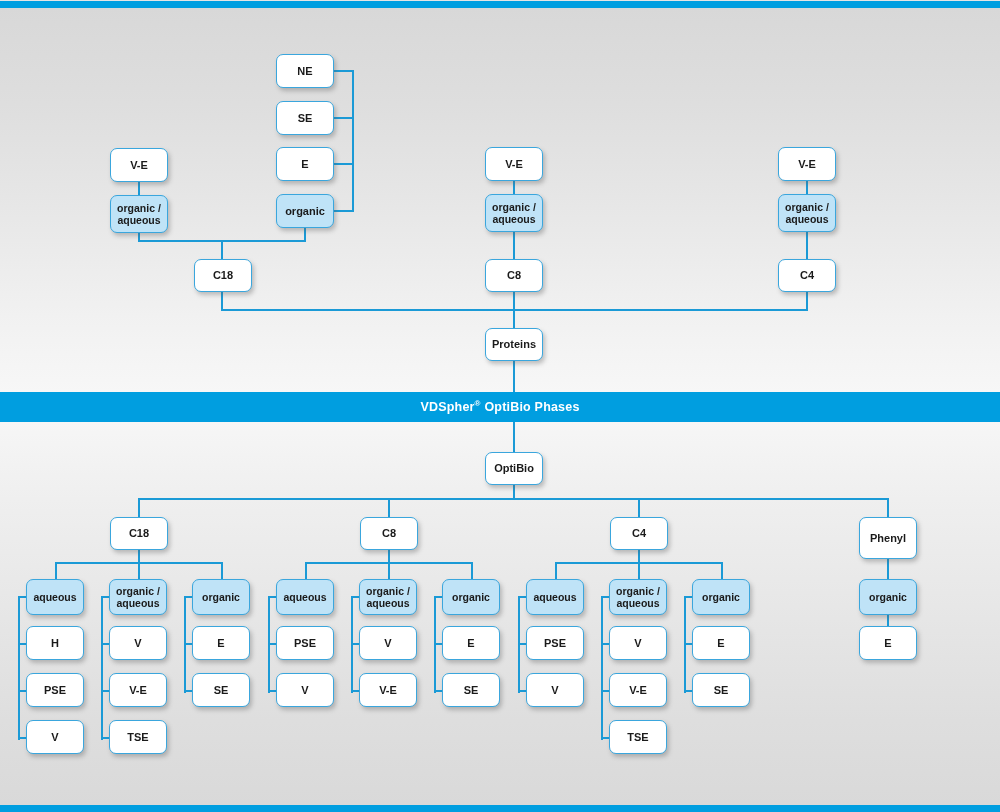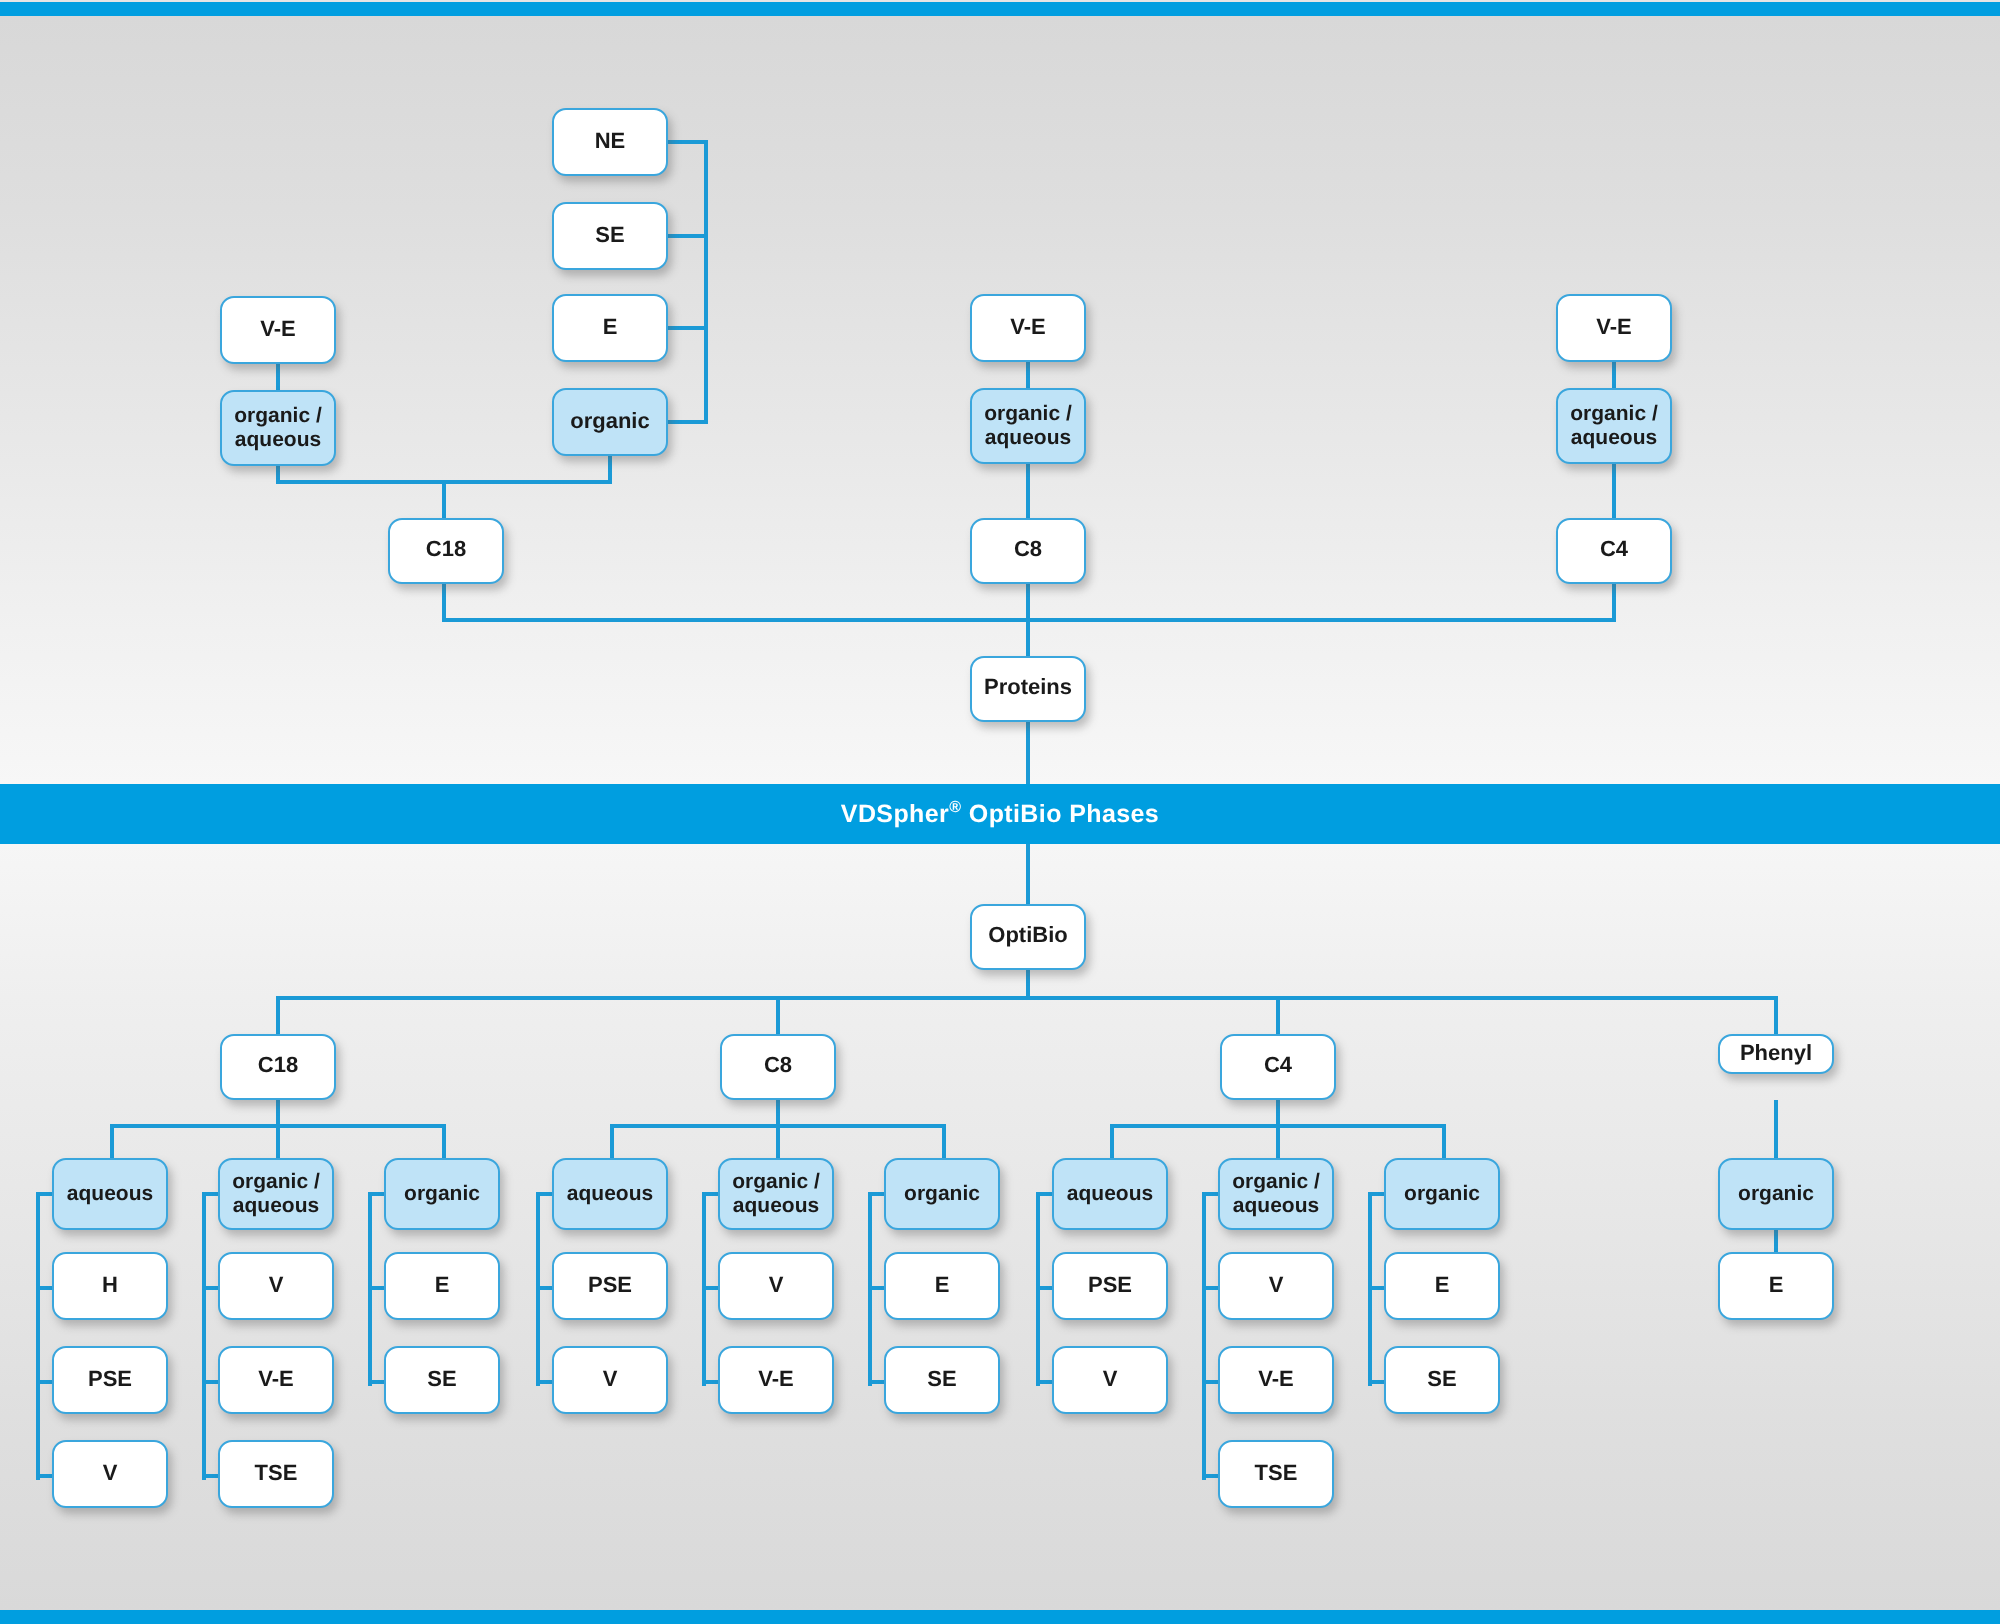--- a/index.html
+++ b/index.html
@@ -137,21 +137,21 @@
 
   <div class="ln lnh" style="left:138px;top:498px;width:751px;"></div>
   <div class="ln lnv" style="left:138px;top:498px;height:19px;"></div>
   <div class="ln lnv" style="left:388px;top:498px;height:19px;"></div>
   <div class="ln lnv" style="left:638px;top:498px;height:19px;"></div>
   <div class="ln lnv" style="left:887px;top:498px;height:19px;"></div>
 
   <div class="node" style="left:110px;top:517px;width:58px;height:33px;">C18</div>
   <div class="node" style="left:360px;top:517px;width:58px;height:33px;">C8</div>
   <div class="node" style="left:610px;top:517px;width:58px;height:33px;">C4</div>
-  <div class="node" style="left:859px;top:517px;width:58px;height:20px;">Phenyl</div>
+  <div class="node" style="left:859px;top:517px;width:58px;height:42px;">Phenyl</div>
 
   <div class="ln lnv" style="left:138px;top:550px;height:13px;"></div>
   <div class="ln lnh" style="left:55px;top:562px;width:167px;"></div>
   <div class="ln lnv" style="left:55px;top:562px;height:17px;"></div>
   <div class="ln lnv" style="left:138px;top:562px;height:17px;"></div>
   <div class="ln lnv" style="left:221px;top:562px;height:17px;"></div>
 
   <div class="node blue sm" style="left:26px;top:579px;width:58px;height:36px;">aqueous</div>
   <div class="node blue two" style="left:109px;top:579px;width:58px;height:36px;flex-direction:column;">
     <span>organic /</span>

